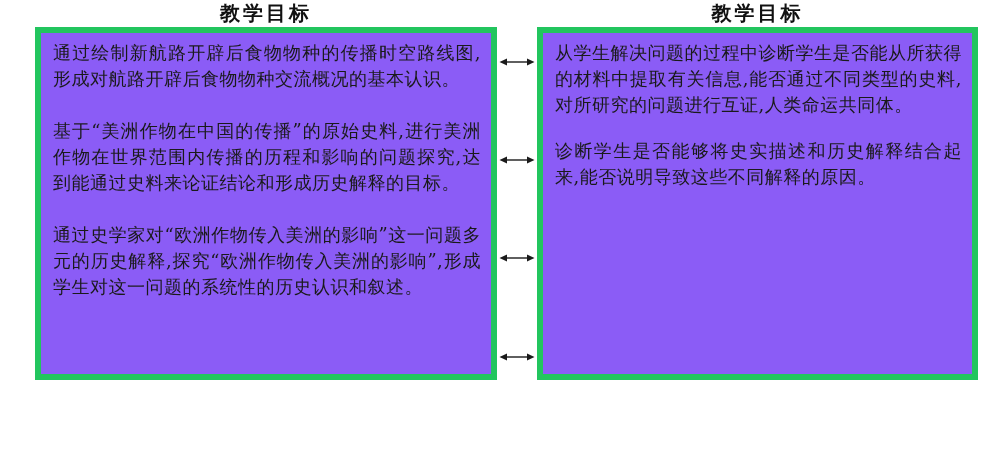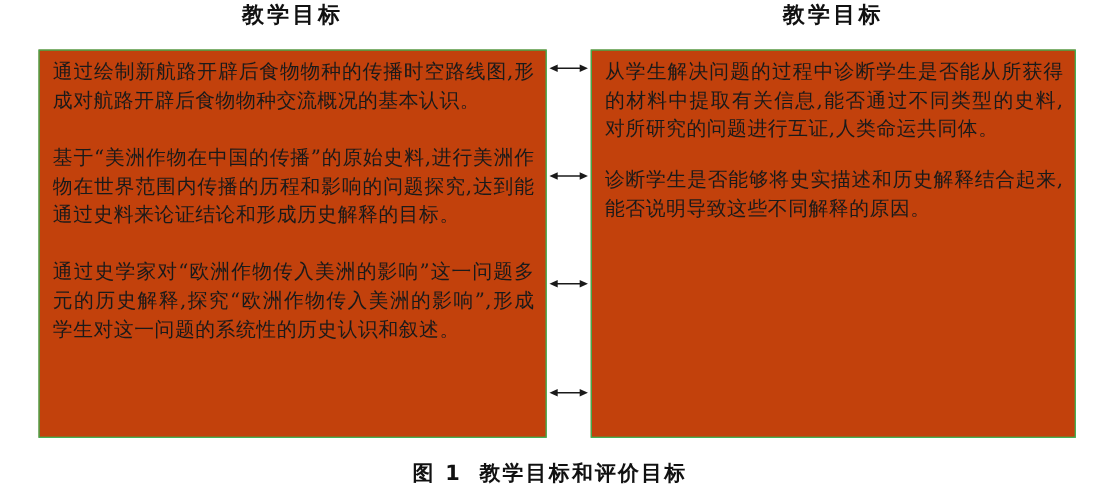--- a/index.html
+++ b/index.html
@@ -25,24 +25,24 @@
     font-size: 20px;
     letter-spacing: 3px;
     text-align: center;
     color: #111111;
   }
   .col-title.left  { left: 35px;  width: 462px; }
   .col-title.right { left: 537px; width: 441px; }
 
   .box {
     position: absolute;
-    top: 45px;
+    top: 27px;
     height: 353px;
-    border: 1px solid #22c55e;
-    background: #c2410c;
+    border: 6px solid #22c55e;
+    background: #8b5cf6;
     box-sizing: border-box;
     padding: 7px 10px 0 12px;
   }
   .box.left  { left: 35px;  width: 462px; }
   .box.right { left: 537px; width: 441px; }
 
   .box p {
     margin: 0;
     font-size: 18px;
     line-height: 26px;
@@ -125,17 +125,14 @@
     </svg>
   </div>
   <div class="arrow a4">
     <svg width="36" height="12" viewBox="0 0 36 12" xmlns="http://www.w3.org/2000/svg">
       <line x1="5" y1="6" x2="31" y2="6" stroke="#1a1a1a" stroke-width="1.4"></line>
       <path d="M0.5,6 L8,2.6 L8,9.4 Z" fill="#1a1a1a"></path>
       <path d="M35.5,6 L28,2.6 L28,9.4 Z" fill="#1a1a1a"></path>
     </svg>
   </div>
 
-  <div class="caption">
-    <span class="label">图 1</span><span>教学目标和评价目标</span>
-  </div>
 
 </div>
 
 </body></html>

